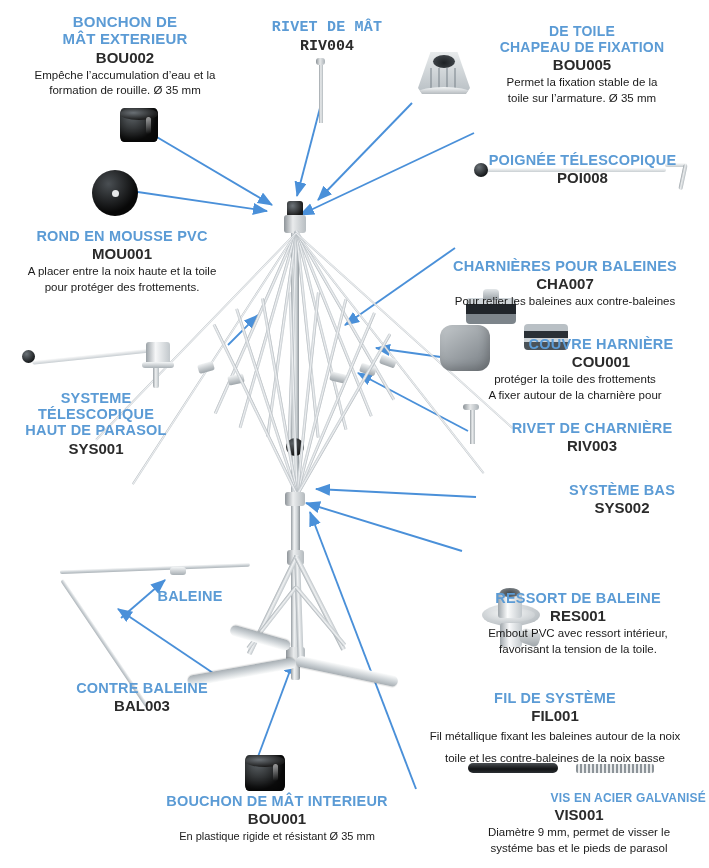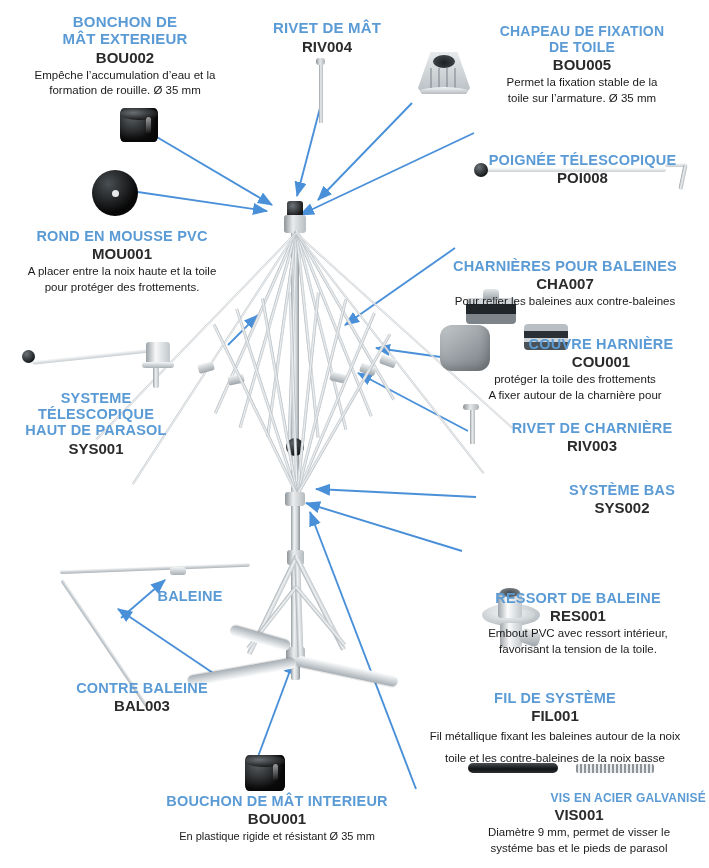--- a/index.html
+++ b/index.html
@@ -286,29 +286,29 @@
       <div>BONCHON DE</div>
       <div>MÂT EXTERIEUR</div>
     </div>
     <div class="c" style="font-size:15px;">BOU002</div>
     <div class="d" style="font-size:11.5px;">
       <div>Empêche l’accumulation d’eau et la</div>
       <div>formation de rouille. Ø 35 mm</div>
     </div>
   </div>
 
-  <div class="lbl" style="left:252px;top:20px;width:150px;">
+  <div class="lbl" style="left:252px;top:20px;width:150px;font-family:Liberation Mono, monospace;">
     <div class="t" style="font-size:15px;">RIVET DE MÂT</div>
     <div class="c" style="font-size:15px;">RIV004</div>
   </div>
 
   <div class="lbl" style="left:462px;top:24px;width:240px;">
     <div class="t" style="font-size:14px;">
+      <div>DE TOILE</div>
       <div>CHAPEAU DE FIXATION</div>
-      <div>DE TOILE</div>
     </div>
     <div class="c" style="font-size:15px;">BOU005</div>
     <div class="d" style="font-size:11.5px;">
       <div>Permet la fixation stable de la</div>
       <div>toile sur l’armature. Ø 35 mm</div>
     </div>
   </div>
 
   <div class="lbl" style="left:460px;top:152px;width:245px;">
     <div class="t" style="font-size:14.5px;">POIGNÉE TÉLESCOPIQUE</div>

